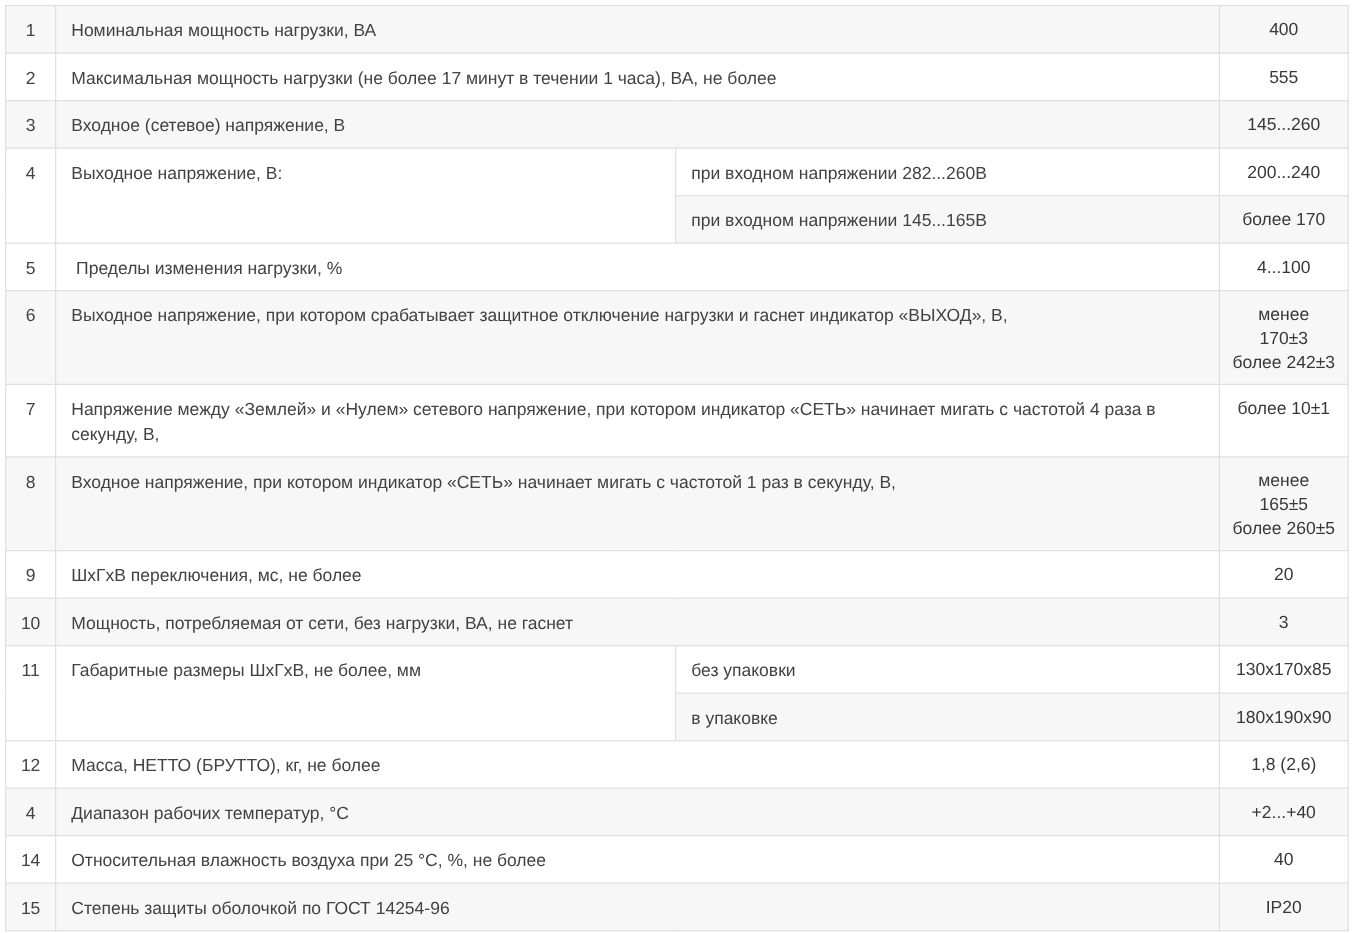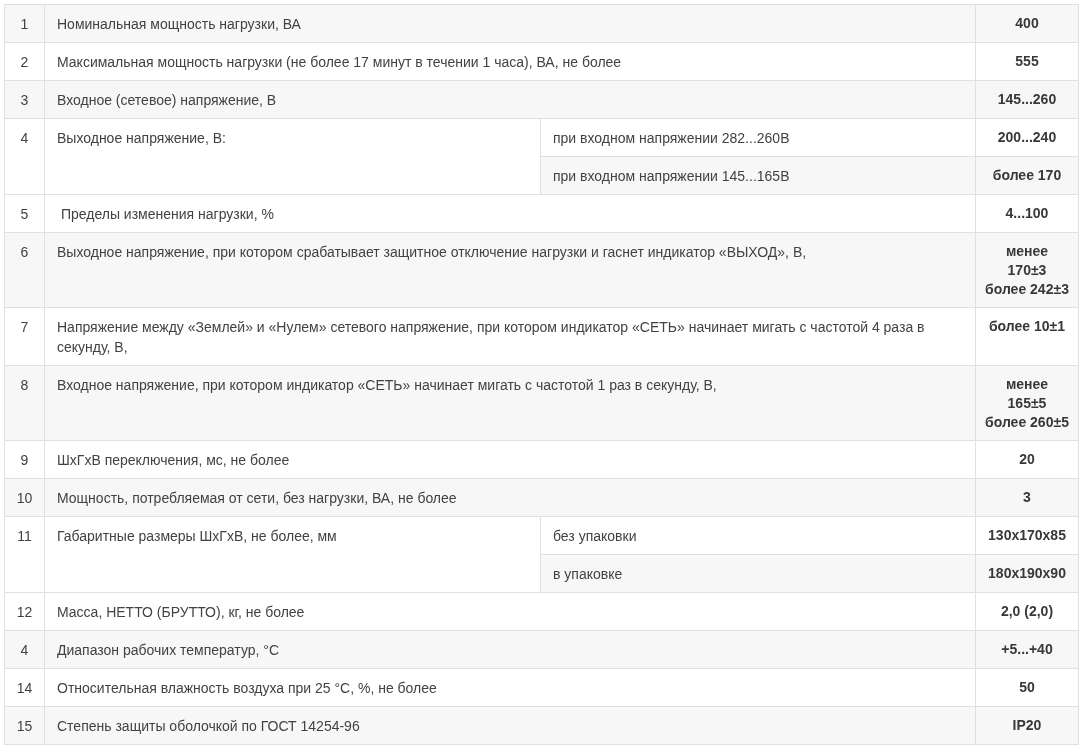--- a/index.html
+++ b/index.html
@@ -28,21 +28,21 @@
     line-height: 20px;
     white-space: pre-wrap;
     word-wrap: break-word;
   }
   tbody tr { background: #ffffff; }
   tbody tr:nth-child(odd) { background: #f7f7f8; }
   td[rowspan] { background: #ffffff; }
   td.num  { text-align: center; padding-left: 4px; padding-right: 4px; }
   td.val  {
     text-align: center;
-    font-weight: bold;
+    font-weight: normal;
     color: #383838;
     line-height: 19px;
     padding-left: 6px;
     padding-right: 6px;
     white-space: pre-line;
   }
 </style>
 </head>
 <body>
 
@@ -103,47 +103,47 @@
 165±5
 более 260±5</td>
       </tr>
       <tr>
         <td class="num">9</td>
         <td class="desc" colspan="2">ШхГхВ переключения, мс, не более</td>
         <td class="val">20</td>
       </tr>
       <tr>
         <td class="num">10</td>
-        <td class="desc" colspan="2">Мощность, потребляемая от сети, без нагрузки, ВА, не более</td>
+        <td class="desc" colspan="2">Мощность, потребляемая от сети, без нагрузки, ВА, не гаснет</td>
         <td class="val">3</td>
       </tr>
       <tr>
         <td class="num" rowspan="2">11</td>
         <td class="desc" rowspan="2">Габаритные размеры ШхГхВ, не более, мм</td>
         <td class="sub">без упаковки</td>
         <td class="val">130х170х85</td>
       </tr>
       <tr>
         <td class="sub">в упаковке</td>
         <td class="val">180х190х90</td>
       </tr>
       <tr>
         <td class="num">12</td>
         <td class="desc" colspan="2">Масса, НЕТТО (БРУТТО), кг, не более</td>
-        <td class="val">2,0 (2,0)</td>
+        <td class="val">1,8 (2,6)</td>
       </tr>
       <tr>
         <td class="num">4</td>
         <td class="desc" colspan="2">Диапазон рабочих температур, °С</td>
-        <td class="val">+5...+40</td>
+        <td class="val">+2...+40</td>
       </tr>
       <tr>
         <td class="num">14</td>
         <td class="desc" colspan="2">Относительная влажность воздуха при 25 °С, %, не более</td>
-        <td class="val">50</td>
+        <td class="val">40</td>
       </tr>
       <tr>
         <td class="num">15</td>
         <td class="desc" colspan="2">Степень защиты оболочкой по ГОСТ 14254-96</td>
         <td class="val">IP20</td>
       </tr>
     </tbody>
 </table>
 
 </body></html>

